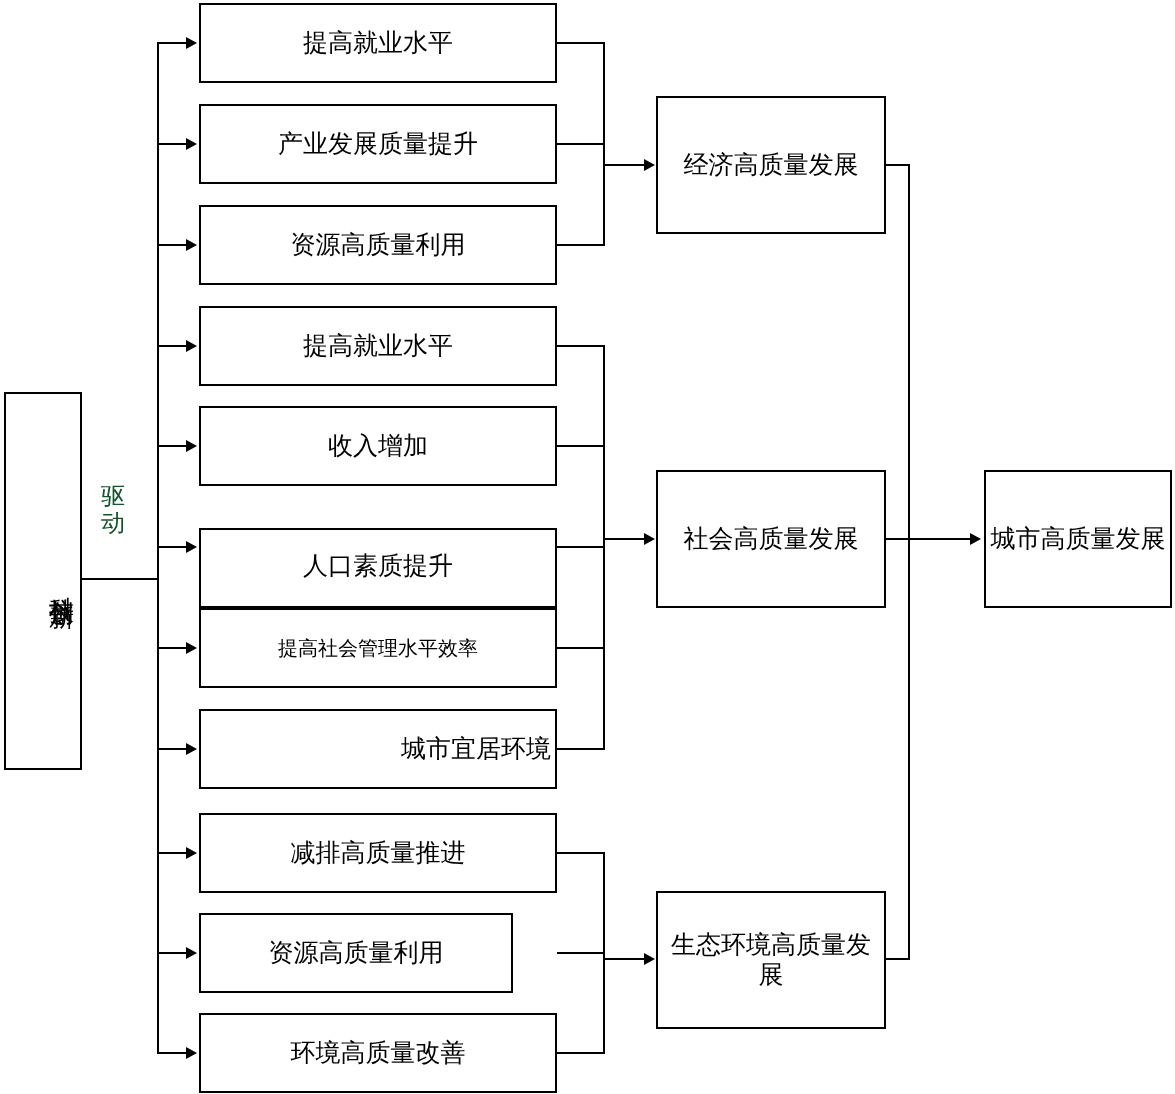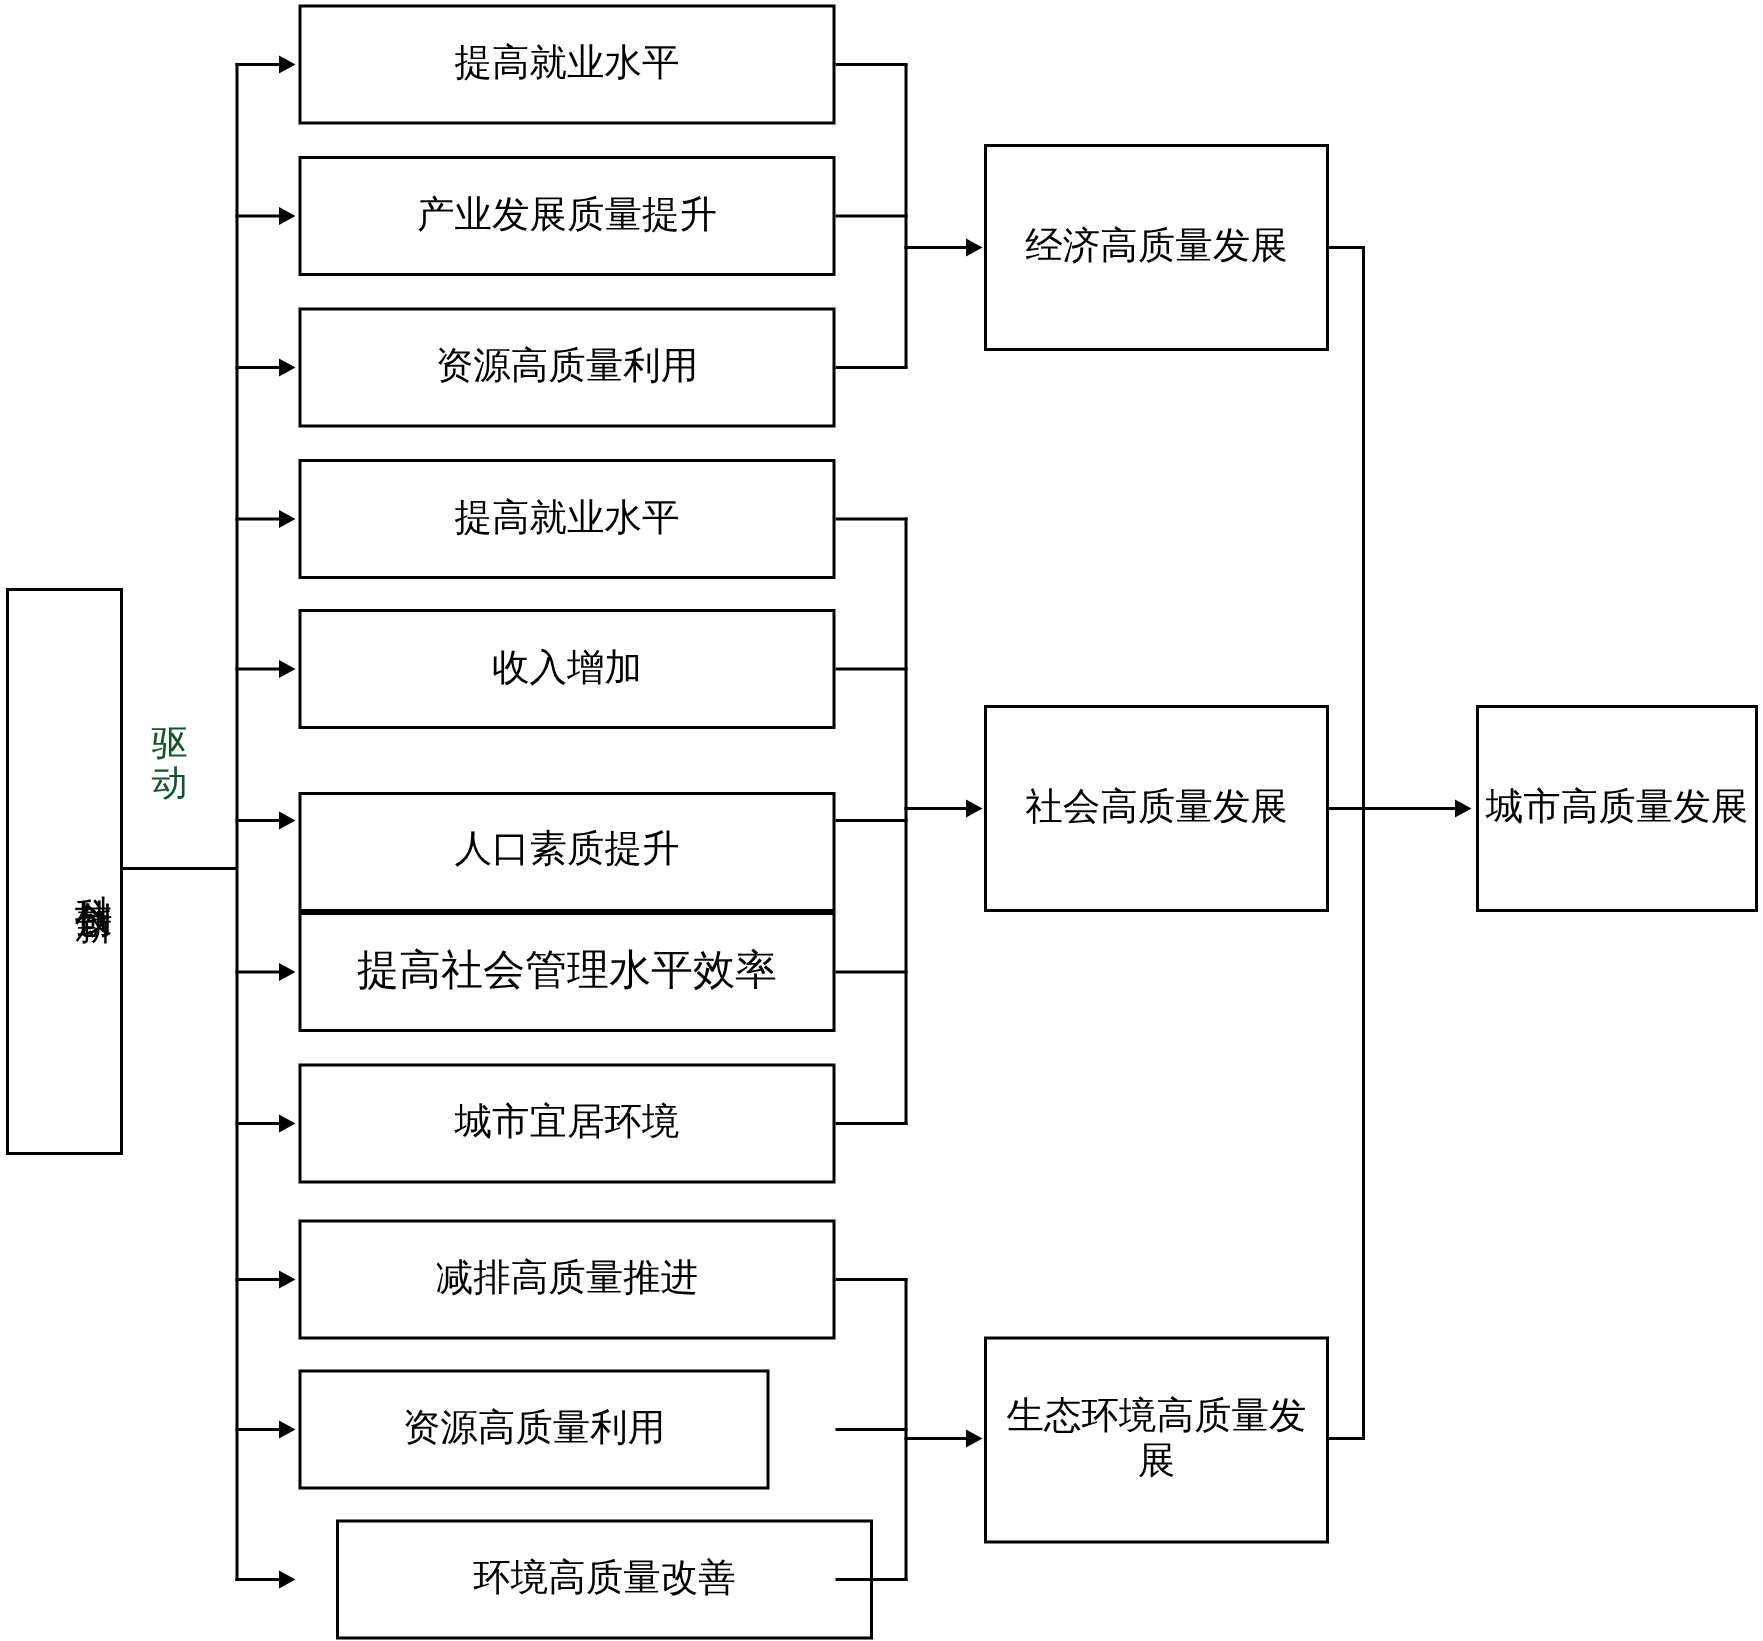--- a/index.html
+++ b/index.html
@@ -32,21 +32,21 @@
     display: block;
     width: 100%;
   }
   
   .node.vertical {
     writing-mode: vertical-rl;
     text-orientation: upright;
     letter-spacing: 2px;
   }
   .lvl1 { font-size: 25px; }
-  .lvl1.small { font-size: 28px; }
+  .lvl1.small { font-size: 20px; }
   .lvl2 { font-size: 25px; }
   .source { font-size: 25px; }
 
   .line {
     position: absolute;
     background: #000000;
   }
   .h { height: 2px; }
   .v { width: 2px; }
 
@@ -100,31 +100,31 @@
   </div>
   <div class="node lvl1" style="left:199px; top:406px; width:358px; height:80px;">
     <span class="label">收入增加</span>
   </div>
   <div class="node lvl1" style="left:199px; top:528px; width:358px; height:80px;font-family:Liberation Mono, monospace;">
     <span class="label">人口素质提升</span>
   </div>
   <div class="node lvl1 small" style="left:199px; top:608px; width:358px; height:80px;">
     <span class="label">提高社会管理水平效率</span>
   </div>
-  <div class="node lvl1" style="left:199px; top:709px; width:358px; height:80px;">
+  <div class="node lvl1" style="left:199px; top:709px; width:358px; height:80px;text-align:right;">
     <span class="label">城市宜居环境</span>
   </div>
 
   <div class="node lvl1" style="left:199px; top:813px; width:358px; height:80px;">
     <span class="label">减排高质量推进</span>
   </div>
   <div class="node lvl1" style="left:199px; top:913px; width:314px; height:80px;">
     <span class="label">资源高质量利用</span>
   </div>
-  <div class="node lvl1" style="left:199px; top:1013px; width:358px; height:80px;margin-left:25px;">
+  <div class="node lvl1" style="left:199px; top:1013px; width:358px; height:80px;">
     <span class="label">环境高质量改善</span>
   </div>
 
   <div class="node lvl2" style="left:656px; top:96px; width:230px; height:138px;">
     <span class="label">经济高质量发展</span>
   </div>
   <div class="node lvl2" style="left:656px; top:891px; width:230px; height:138px;">
     <span class="label">生态环境高质量发展</span>
   </div>
   <div class="node lvl2" style="left:656px; top:470px; width:230px; height:138px;">

